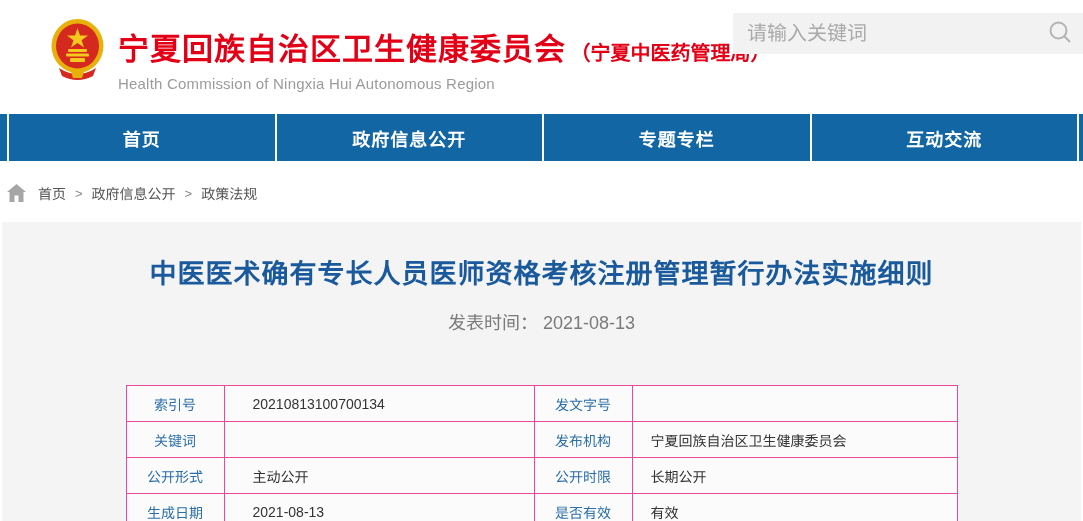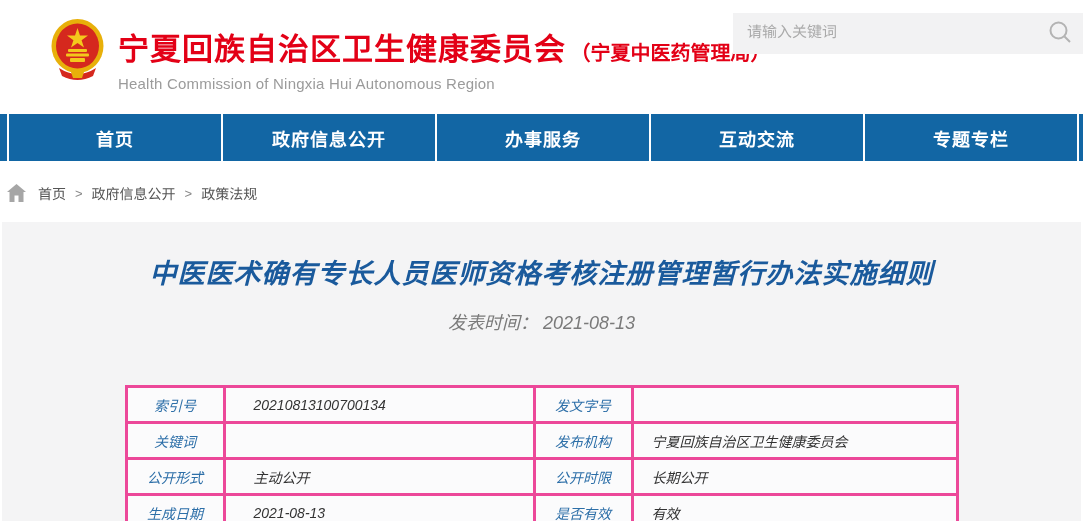--- a/index.html
+++ b/index.html
@@ -17,22 +17,22 @@
   .brand-cn { font-size:31px; font-weight:bold; color:#e30016; letter-spacing:1px; }
   .brand-suffix { font-size:20px; font-weight:bold; color:#e30016; }
   .brand-en { margin-top:6px; font-size:15px; color:#9b9b9b; letter-spacing:0.2px; }
 
   .search-box {
     position:absolute; right:0; top:13px; width:350px; height:41px;
     background:#f2f2f3; display:flex; align-items:center;
   }
   .search-input {
     flex:1; height:100%; border:none; outline:none; background:transparent;
-    padding:0 10px 0 14px; font-size:15px; color:#7f1d1d;
-    font-family:Liberation Mono, monospace;
+    padding:0 10px 0 14px; font-size:20px; color:#7f1d1d;
+    font-family:Liberation Sans, sans-serif;
   }
   .search-input::placeholder { color:#aaaaaa; }
   .search-btn {
     width:46px; height:100%; border:none; background:transparent; cursor:pointer;
     display:flex; align-items:center; justify-content:center;
   }
 
   
   .nav {
     height:47px; background:#ffffff; display:flex; gap:2px;
@@ -50,36 +50,36 @@
   .breadcrumb {
     margin-top:22px; padding-left:7px; height:20px;
     display:flex; align-items:center; font-size:14px; color:#666;
   }
   .breadcrumb .home-icon { margin-right:12px; display:inline-flex; cursor:pointer; }
   .crumb { color:#555; cursor:pointer; }
   .crumb-sep { margin:0 9px; color:#888; font-size:13px; }
 
   
   .content-panel {
-    margin:19px 2px 0 2px; height:299px; background:#f4f4f5; overflow:hidden;font-style:italic;
+    margin:19px 2px 0 2px; height:299px; background:#f4f4f5; overflow:hidden;
   }
   .article-title {
     margin-top:30px; text-align:center;
     font-size:27px; font-weight:bold; color:#1a5a9c; letter-spacing:1px;
   }
   .publish-time {
     margin-top:17px; text-align:center; font-size:18px; color:#7a7a7a;
   }
 
   .meta-table {
     width:831px; margin:51px auto 0 auto; border-collapse:collapse;
     table-layout:fixed; font-size:14px;
   }
   .meta-table td {
-    border:3px solid #ec4899; background:#fbfbfc; height:36px;margin-left:12px;
+    border:1px solid #ec4899; background:#fbfbfc; height:36px;margin-left:12px;
   }
   td.cell-label { width:98px; text-align:center; color:#2d6fa8; }
   td.cell-value-a { width:310px; padding-left:28px; color:#333; }
   td.cell-label-b { width:98px; text-align:center; color:#2d6fa8; }
   td.cell-value-b { width:325px; padding-left:18px; color:#333; }
 </style>
 </head>
 <body>
 
 <div class="header">
@@ -113,23 +113,22 @@
         </svg>
       </span>
     </button>
   </div>
 </div>
 
 <div class="nav">
   <div class="nav-cap"></div>
   <div class="nav-item">首页</div>
   <div class="nav-item">政府信息公开</div>
-  <div class="nav-item">办事服务</div>
+  <div class="nav-item">专题专栏</div>
   <div class="nav-item">互动交流</div>
-  <div class="nav-item">专题专栏</div>
   <div class="nav-cap right"></div>
 </div>
 
 <div class="breadcrumb">
   <span class="home-icon">
     <svg width="19" height="18" viewBox="0 0 19 18">
       <path d="M9.5 0 L19 8 L16.5 8 L16.5 18 L11.5 18 L11.5 11.5 L7.5 11.5 L7.5 18 L2.5 18 L2.5 8 L0 8 Z" fill="#a6a6a6"></path>
     </svg>
   </span>
   <span class="crumb">首页</span>

